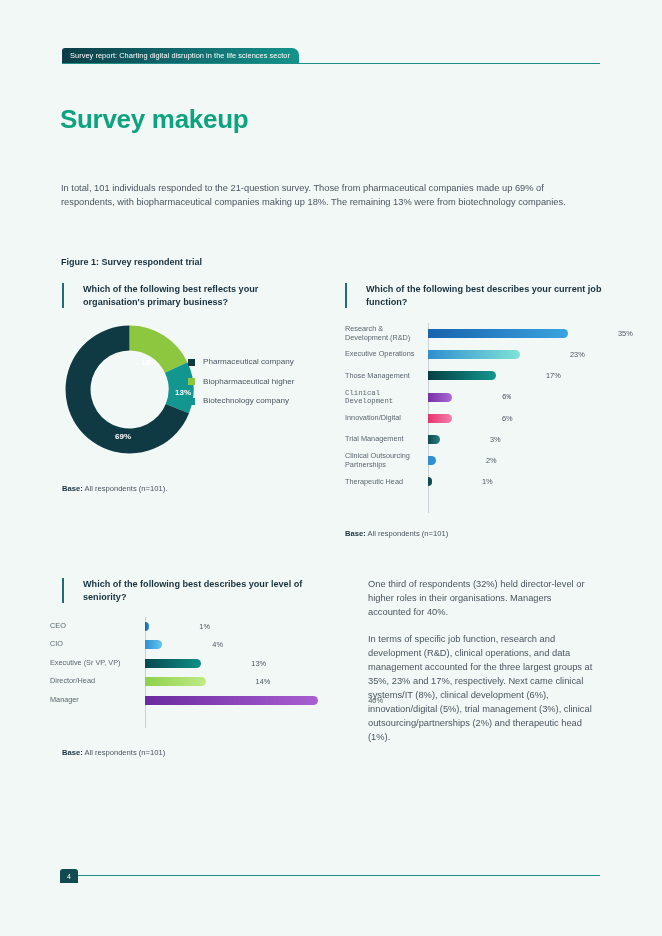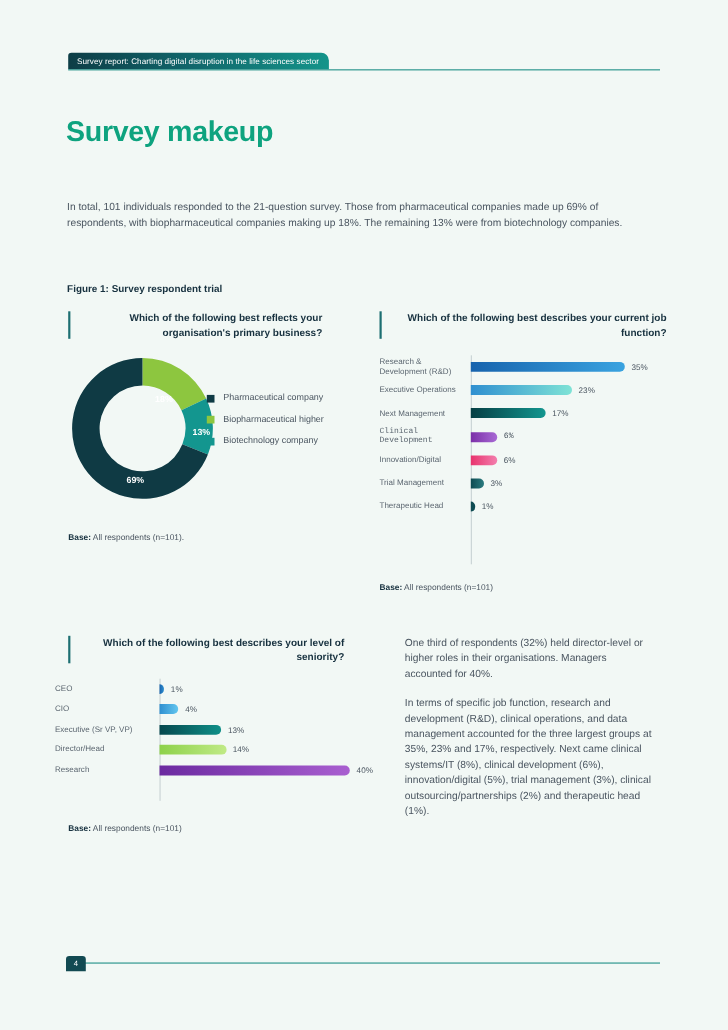--- a/index.html
+++ b/index.html
@@ -76,23 +76,22 @@
     color: #17313f;
   }
 
   
   .chart-title {
     position: absolute;
     font-size: 9.1px;
     font-weight: bold;
     line-height: 12.6px;
     color: #17313f;
-    padding-left: 9px;
+    padding-left: 19px;
     border-left: 2.5px solid #1d6f72;
-    text-align: right;
   }
   .panel-a-title { left: 62px; top: 283px; width: 220px; }
   .panel-b-title { left: 345px; top: 283px; width: 250px; }
   .panel-c-title { left: 62px; top: 578px; width: 240px; }
 
   
   .donut-wrap {
     position: absolute;
     left: 62px; top: 322px;
     width: 135px; height: 135px;
@@ -169,20 +168,21 @@
     padding-right: 7px;
     flex: 0 0 auto;
     white-space: pre-line;
   }
   .bc-b .bar-cat { width: 76px; }
   .bc-c .bar-cat { width: 88px; }
   .bar-track {
     flex: 1 1 auto;
     display: flex;
     align-items: center;
+    gap: 44px;
   }
   .bar-fill {
     height: 9px;
     border-radius: 0 4.5px 4.5px 0;
     flex: 0 0 auto;
   }
   .bar-val {
     font-size: 7.4px;
     color: #4a5560;
     margin-left: 6px;
@@ -287,21 +287,21 @@
           </div>
         </div>
         <div class="bar-row" style="height: 21.2px;">
           <div class="bar-cat">Executive Operations</div>
           <div class="bar-track">
             <div class="bar-fill" style="width: 92px; background: linear-gradient(90deg, rgb(47, 143, 208) 0%, rgb(127, 227, 214) 100%);"></div>
             <div class="bar-val">23%</div>
           </div>
         </div>
         <div class="bar-row" style="height: 21.2px;">
-          <div class="bar-cat">Next Management</div>
+          <div class="bar-cat">Those Management</div>
           <div class="bar-track">
             <div class="bar-fill" style="width: 68px; background: linear-gradient(90deg, rgb(6, 63, 68) 0%, rgb(19, 150, 143) 100%);"></div>
             <div class="bar-val">17%</div>
           </div>
         </div>
         <div class="bar-row" style="height: 21.2px; font-family: Liberation Mono, monospace;">
           <div class="bar-cat">Clinical Development</div>
           <div class="bar-track">
             <div class="bar-fill" style="width: 24px; background: linear-gradient(90deg, rgb(123, 47, 168) 0%, rgb(168, 106, 212) 100%);"></div>
             <div class="bar-val">6%</div>
@@ -312,20 +312,28 @@
           <div class="bar-track">
             <div class="bar-fill" style="width: 24px; background: linear-gradient(90deg, rgb(232, 51, 109) 0%, rgb(243, 127, 174) 100%);"></div>
             <div class="bar-val">6%</div>
           </div>
         </div>
         <div class="bar-row" style="height: 21.2px;">
           <div class="bar-cat">Trial Management</div>
           <div class="bar-track">
             <div class="bar-fill" style="width: 12px; background: linear-gradient(90deg, rgb(14, 75, 82) 0%, rgb(43, 124, 128) 100%);"></div>
             <div class="bar-val">3%</div>
+          </div>
+        </div>
+        <div class="bar-row" style="height: 21.2px;">
+          <div class="bar-cat">Clinical Outsourcing
+Partnerships</div>
+          <div class="bar-track">
+            <div class="bar-fill" style="width: 8px; background: linear-gradient(90deg, rgb(47, 143, 208) 0%, rgb(47, 143, 208) 100%);"></div>
+            <div class="bar-val">2%</div>
           </div>
         </div>
         <div class="bar-row" style="height: 21.2px;">
           <div class="bar-cat">Therapeutic Head</div>
           <div class="bar-track">
             <div class="bar-fill" style="width: 4px; background: linear-gradient(90deg, rgb(14, 75, 82) 0%, rgb(14, 75, 82) 100%);"></div>
             <div class="bar-val">1%</div>
           </div>
         </div>
       </div>
@@ -362,21 +370,21 @@
           </div>
         </div>
         <div class="bar-row" style="height: 18.5px;">
           <div class="bar-cat">Director/Head</div>
           <div class="bar-track">
             <div class="bar-fill" style="width: 60.62px; background: linear-gradient(90deg, rgb(141, 209, 74) 0%, rgb(192, 234, 134) 100%);"></div>
             <div class="bar-val">14%</div>
           </div>
         </div>
         <div class="bar-row" style="height: 18.5px;">
-          <div class="bar-cat">Research</div>
+          <div class="bar-cat">Manager</div>
           <div class="bar-track">
             <div class="bar-fill" style="width: 173.2px; background: linear-gradient(90deg, rgb(107, 42, 160) 0%, rgb(169, 95, 208) 100%);"></div>
             <div class="bar-val">40%</div>
           </div>
         </div>
       </div>
   </div>
 
   <div class="base-note base-c">
     <b>Base:</b><span> All respondents (n=101)</span>

